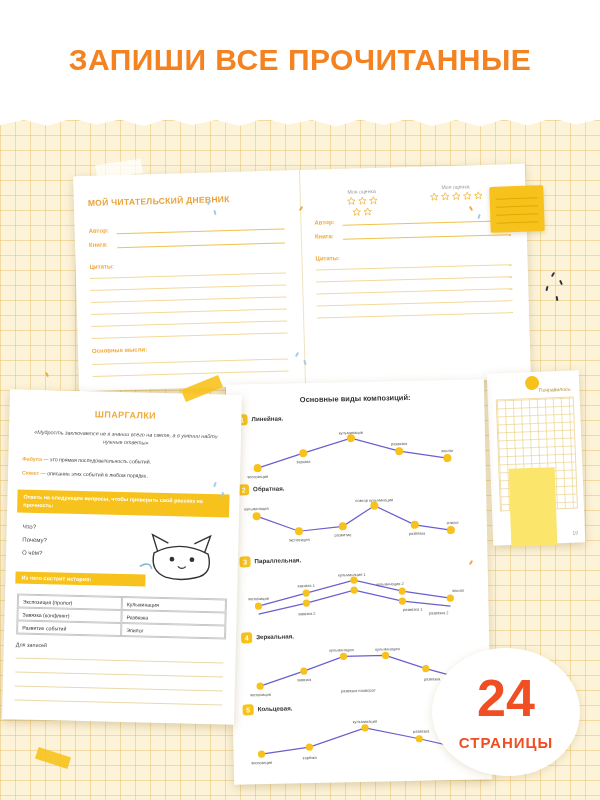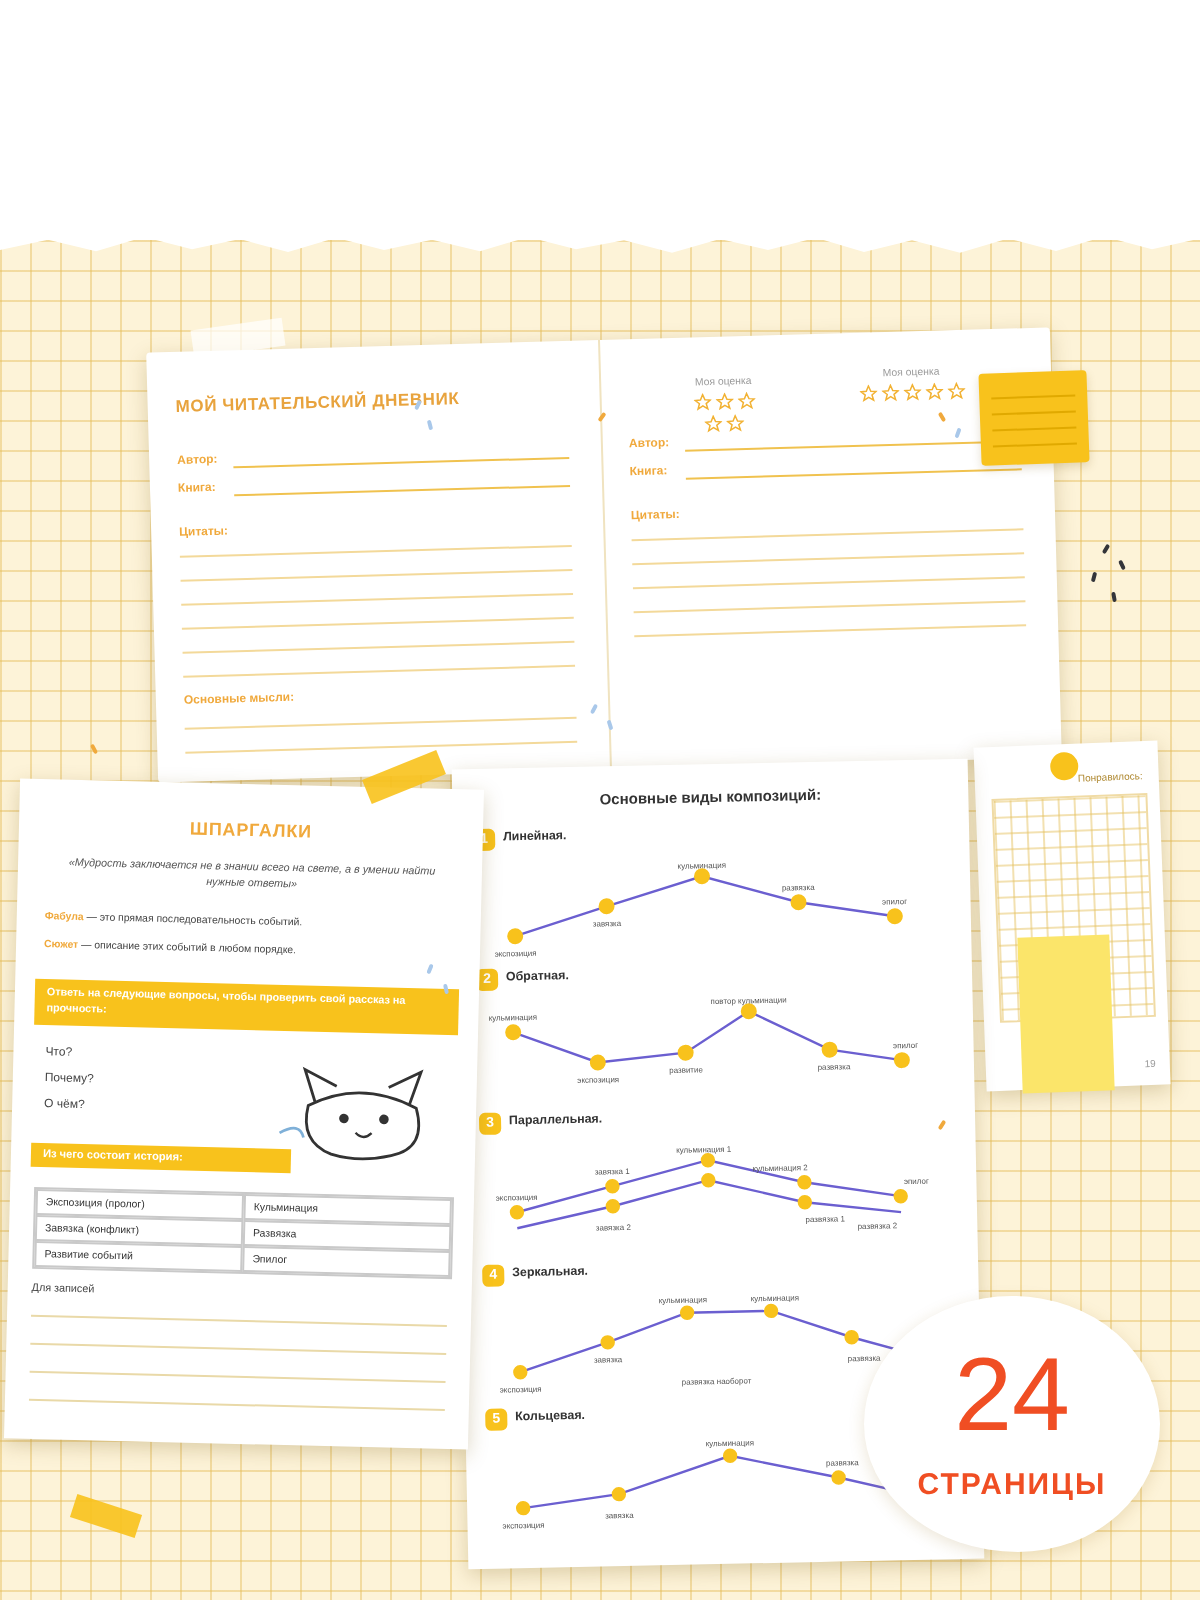--- a/index.html
+++ b/index.html
@@ -163,35 +163,36 @@
   .dots{position:absolute;}
   .dot{position:absolute;width:2px;height:5px;border-radius:1px;}
 
   
   .badge{
     position:absolute;left:432px;top:648px;width:148px;height:128px;
     background:#ffffff;border-radius:50% 50% 48% 52%/50% 50% 50% 50%;
     box-shadow:0 2px 8px rgba(150,110,30,.18);
     display:flex;flex-direction:column;align-items:center;justify-content:center;
   }
-  .badge .num{font-size:52px;font-weight:400;color:#f04e23;line-height:48px;}
+  .badge .num{font-size:52px;font-weight:700;color:#f04e23;line-height:48px;}
   .badge .cap{font-size:15px;font-weight:800;color:#f04e23;letter-spacing:1px;margin-top:12px;}
 
   .wtape{position:absolute;background:rgba(255,255,255,.72);}
   .ytape{position:absolute;background:#f8c21c;opacity:.9;}
 </style>
 </head>
 <body>
 
 <div class="stage">
 
   <div class="grid-bg"></div>
   <div class="grid-top-edge"></div>
 
   <div class="header">
+    <h1>ЗАПИШИ ВСЕ ПРОЧИТАННЫЕ</h1>
   </div>
 
   <div class="sheet sheetA">
     <div class="mid-line"></div>
 
     <div class="diary-title">МОЙ ЧИТАТЕЛЬСКИЙ ДНЕВНИК</div>
 
     <div class="rate-box rateA">
       <div class="rate-label">Моя оценка</div>
       <div class="stars2">

